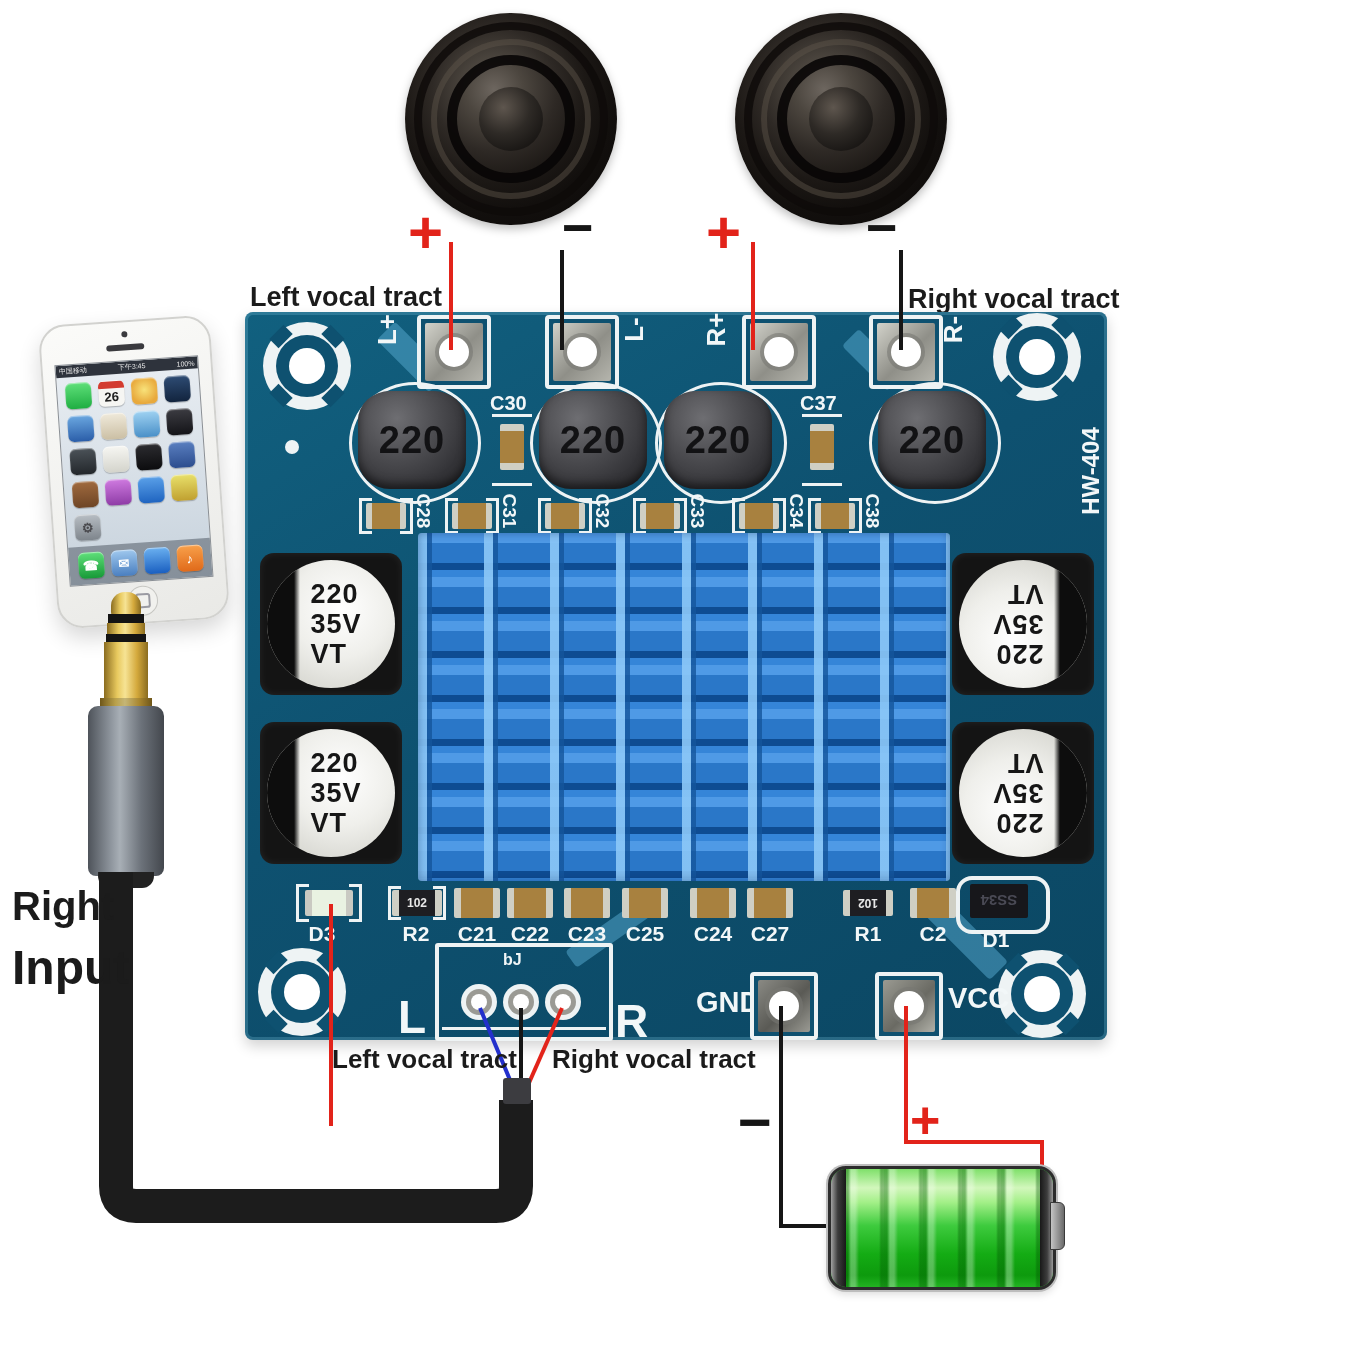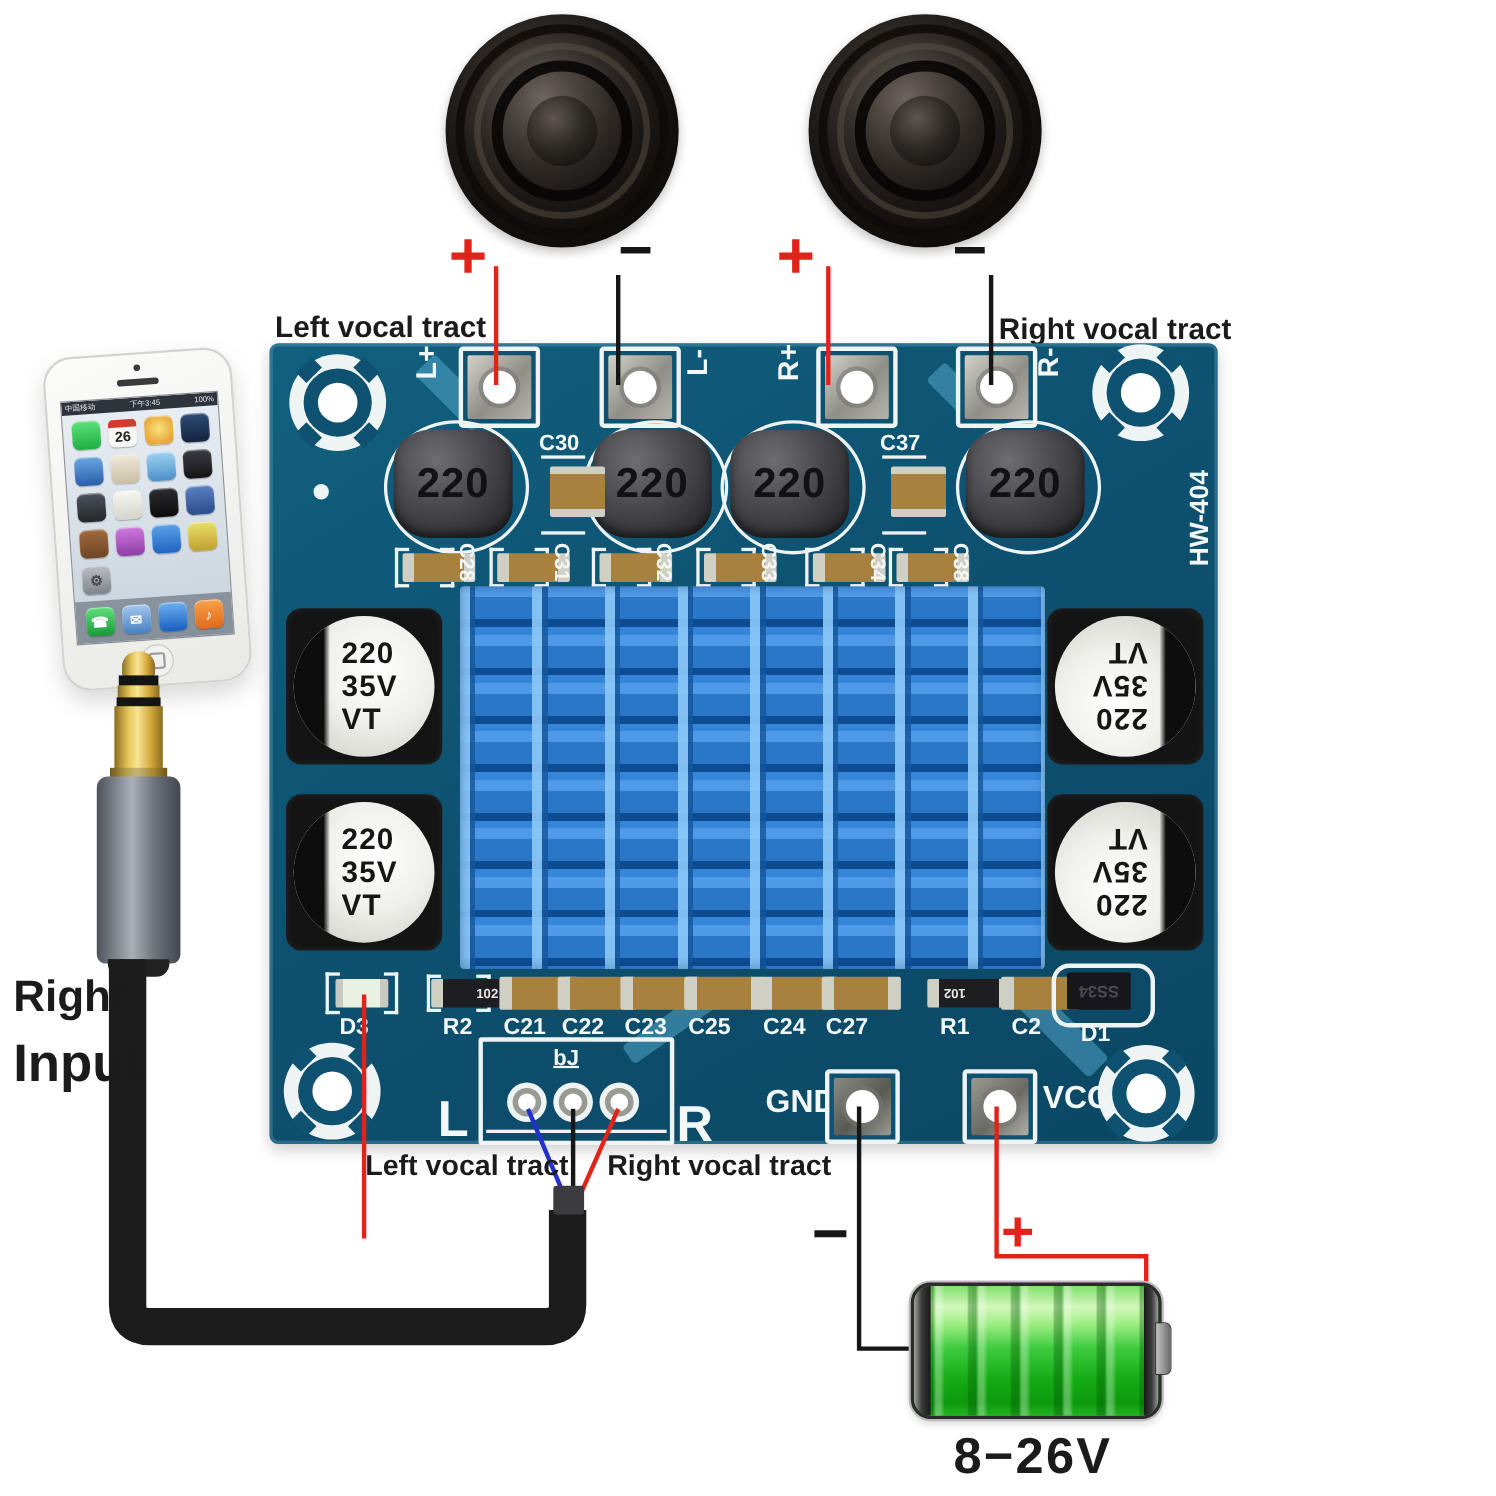--- a/index.html
+++ b/index.html
@@ -44,21 +44,21 @@
     background:radial-gradient(circle at 36% 28%, #6e6e72 0%, #4b4b4f 42%, #343438 72%, #27272a 100%);
     display:flex;align-items:center;justify-content:center;
     color:#121214;font-size:38px;font-weight:bold;letter-spacing:1px;
     box-shadow:inset 0 -5px 8px rgba(0,0,0,.5);}
 
   
   .brk{position:absolute;}
   .brk .bl,.brk .br{position:absolute;top:0;bottom:0;width:10px;border:3px solid #eef3f4;}
   .brk .bl{left:0;border-right:none;}
   .brk .br{right:0;border-left:none;}
-  .smd{position:absolute;border-radius:2px;padding-left:26px;}
+  .smd{position:absolute;border-radius:2px;}
   .smd-tan{background:linear-gradient(90deg,#cfcfc4 0 16%,#a8813f 16% 84%,#cfcfc4 84% 100%);}
   .smd-tan-v{background:linear-gradient(180deg,#cfcfc4 0 16%,#a8813f 16% 84%,#cfcfc4 84% 100%);}
   .smd-blk{background:linear-gradient(90deg,#cfcfc4 0 14%,#1e1e22 14% 86%,#cfcfc4 86% 100%);
     display:flex;align-items:center;justify-content:center;color:#e8e8e8;font-size:12px;font-weight:bold;}
 
   
   .heatsink{position:absolute;left:418px;top:533px;width:532px;height:348px;border-radius:4px;
     background:
       repeating-linear-gradient(90deg, rgba(140,200,248,.9) 0 9px, rgba(20,85,155,.8) 9px 14px, rgba(0,0,0,0) 14px 66px),
       repeating-linear-gradient(180deg, #4f9ae6 0 10px, #2a77c8 10px 30px, #0e4c92 30px 37px, #3585d8 37px 44px),
@@ -373,21 +373,21 @@
   <div class="smd smd-tan" style="left:910px;top:888px;width:46px;height:30px;"></div>
   <div class="silk" style="left:933px;top:922px;font-size:21px;transform:translateX(-50%);">C2</div>
 
   <div class="d1-outline" style="left:956px;top:876px;width:86px;height:50px;"></div>
   <div class="d1-body flip" style="left:970px;top:884px;width:58px;height:34px;">SS34</div>
   <div class="silk" style="left:996px;top:928px;font-size:21px;transform:translateX(-50%);">D1</div>
 
   <div class="hdr-box">
       <div class="hdr-line"></div>
     </div>
-  <div class="silk" style="left:503px;top:951px;font-size:20px;text-decoration:underline;">bJ</div>
+  <div class="silk" style="left:503px;top:951px;font-size:16px;">bJ</div>
   <div class="hpad" style="left:461px;top:984px;">
       <div class="hpad-ring"></div>
       <div class="hpad-c"></div>
     </div>
   <div class="hpad" style="left:503px;top:984px;">
       <div class="hpad-ring"></div>
       <div class="hpad-c"></div>
     </div>
   <div class="hpad" style="left:545px;top:984px;">
       <div class="hpad-ring"></div>
@@ -485,15 +485,14 @@
 
   <div class="note" style="left:738px;top:1088px;font-size:58px;color:#161616;">−</div>
   <div class="note" style="left:910px;top:1090px;font-size:52px;color:#e2231a;">+</div>
 
   <div class="battery">
     <div class="bat-green"></div>
     <div class="bat-cap-l"></div>
     <div class="bat-cap-r"></div>
   </div>
   <div class="bat-nub"></div>
-  <div class="note" style="left:838px;top:1296px;width:202px;text-align:center;font-size:46px;letter-spacing:2px;">8−26V</div>
 
 </div>
 
 </body></html>

